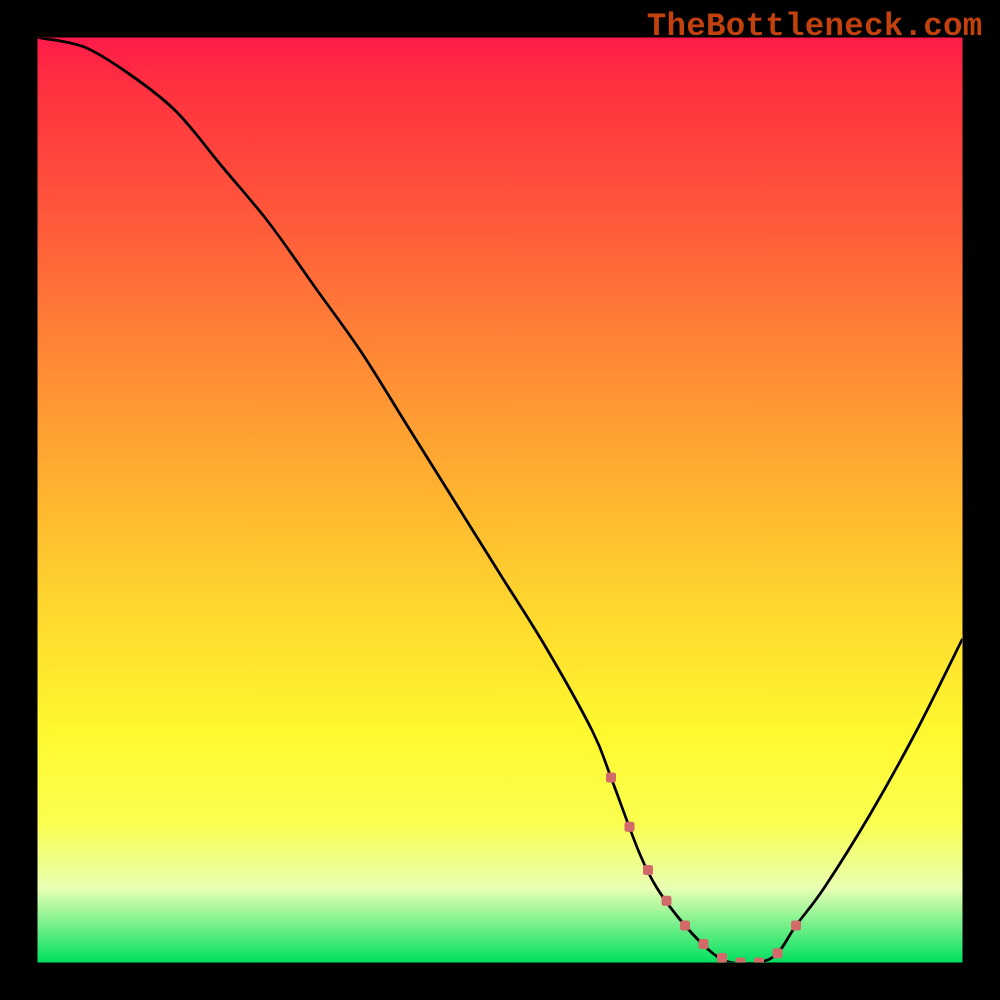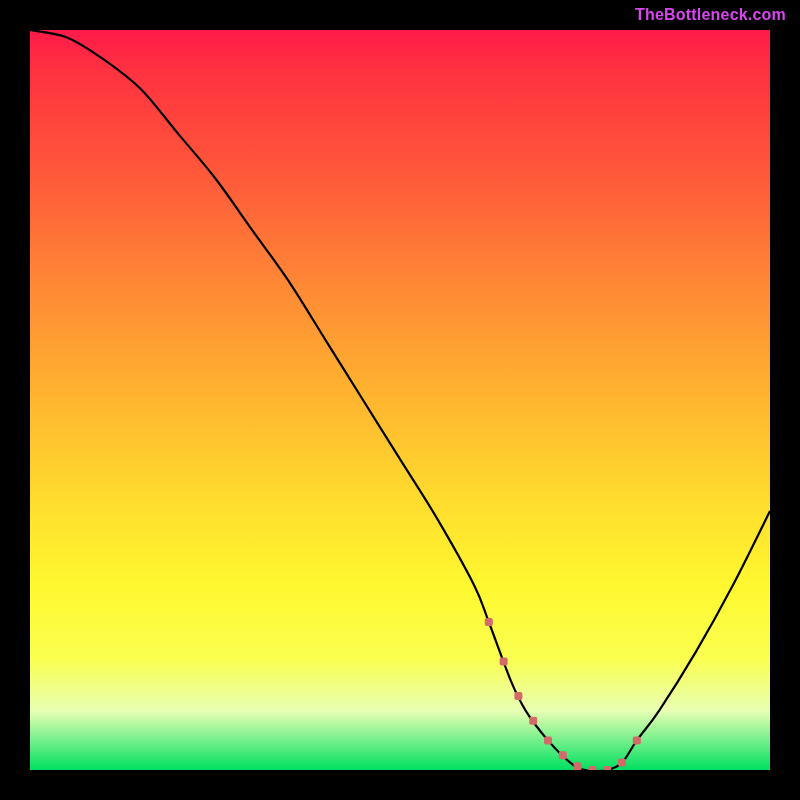--- a/index.html
+++ b/index.html
@@ -19,24 +19,24 @@
       #ffd82e 62%,
       #fff82f 75%,
       #faff50 85%,
       #e8ffb4 92%,
       #00e060 100%);
   }
   .watermark {
     position: absolute;
     top: 6px;
     right: 14px;
-    font-family: Liberation Sans, sans-serif;
-    font-size: 16px;
+    font-family: Liberation Mono, monospace;
+    font-size: 26px;
     font-weight: bold;
-    color: #d946ef;
+    color: #c2410c;
     letter-spacing: 0.2px;
   }
   svg.curve {
     position: absolute;
     left: 0; top: 0;
     width: 740px; height: 740px;
   }
 </style>
 </head>
 <body>

